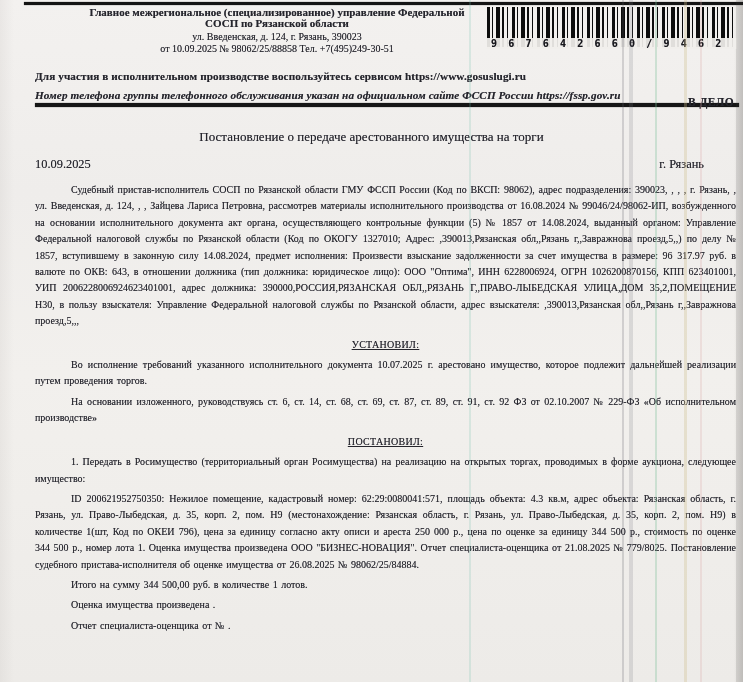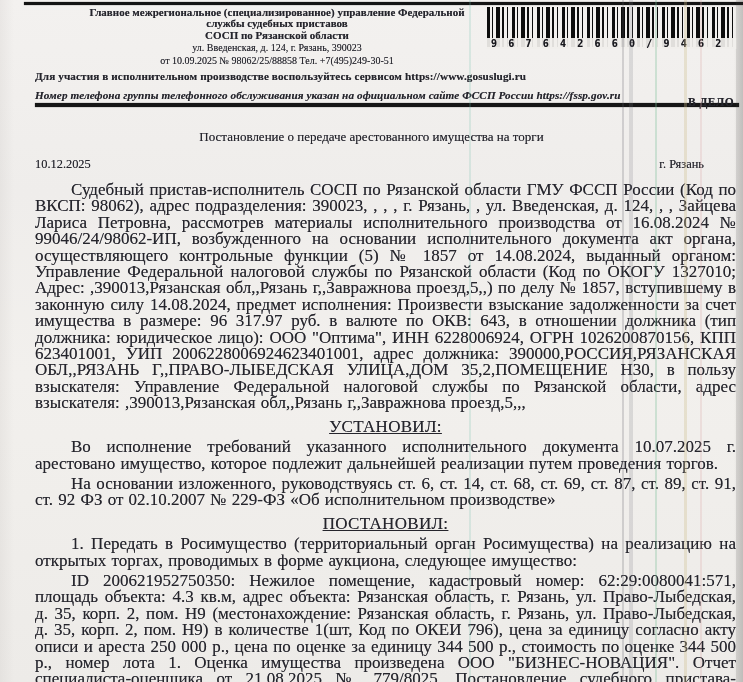--- a/index.html
+++ b/index.html
@@ -29,21 +29,21 @@
       font-family:"DejaVu Sans Mono",monospace;font-size:10px;font-weight:bold;
       letter-spacing:2.6px;padding:0 4px;white-space:nowrap;color:#17171c;}
   .notice{left:35px;right:10px;font-weight:bold;font-size:11.2px;letter-spacing:.1px;}
   .n1{top:70px;}
   .n2{top:89px;font-style:italic;}
   .rule{top:103px;left:35px;right:4px;height:3.5px;background:#161616;box-shadow:0 0 1px #000;}
   .vdelo{top:96px;right:9px;font-weight:bold;font-size:11.5px;letter-spacing:.4px;}
   .title{top:129px;left:0;width:100%;text-align:center;font-size:13px;}
   .daterow{top:157px;left:35px;right:39px;display:flex;justify-content:space-between;font-size:12.4px;}
   .docbody{top:182px;left:35px;right:7px;}
-  .docbody p{font-size:17px;line-height:16.4px;margin:4px 0 0;
+  .docbody p{font-size:10px;line-height:16.4px;margin:4px 0 0;
       text-align:justify;text-indent:36px;word-spacing:1px;}
   .docbody p:first-child{margin-top:0;}
   .docbody p.center{text-align:center;text-indent:0;margin-top:7px;letter-spacing:.3px;text-decoration:underline;}
   .streak{top:0;bottom:0;pointer-events:none;}
   .s1{left:469px;width:2px;background:rgba(110,190,170,.20);}
   .s2{left:622px;width:2px;background:rgba(90,90,98,.22);}
   .s3{left:629px;width:4px;background:rgba(120,120,128,.20);}
   .s4{left:655px;width:2px;background:rgba(120,190,150,.30);}
   .s5{left:684px;width:3px;background:rgba(205,190,140,.32);}
   .s6{left:700px;width:2px;background:rgba(220,170,170,.26);}
@@ -51,42 +51,41 @@
 </style>
 </head>
 <body>
 
 <div class="page">
 
   <div class="abs topline"></div>
 
   <div class="abs letterhead-center">
     <div class="lh-b">Главное межрегиональное (специализированное) управление Федеральной</div>
-    <div class="lh-b">службы судебных приставов</div>
     <div class="lh-b">СОСП по Рязанской области</div>
     <div class="lh-s">ул. Введенская, д. 124, г. Рязань, 390023</div>
     <div class="lh-s">от 10.09.2025 № 98062/25/88858 Тел. +7(495)249-30-51</div>
   </div>
 
   <div class="abs barcode">
     <div class="bars"></div>
     <div class="bc-digits">9 6 7 6 4 2 6 6 0 / 9 4 6 2</div>
   </div>
 
   <div class="abs notice n1">Для участия в исполнительном производстве воспользуйтесь сервисом https://www.gosuslugi.ru</div>
   <div class="abs notice n2">Номер телефона группы телефонного обслуживания указан на официальном сайте ФССП России https://fssp.gov.ru</div>
 
   <div class="abs rule"></div>
 
   <div class="abs vdelo">В ДЕЛО</div>
 
   <div class="abs title">Постановление о передаче арестованного имущества на торги</div>
 
   <div class="abs daterow">
-    <span>10.12.2025</span>
+    <span>10.09.2025</span>
     <span>г. Рязань</span>
   </div>
 
   <div class="abs docbody">
     <p>Судебный пристав-исполнитель СОСП по Рязанской области ГМУ ФССП России (Код по ВКСП: 98062), адрес подразделения: 390023, , , , г. Рязань, , ул. Введенская, д. 124, , , Зайцева Лариса Петровна, рассмотрев материалы исполнительного производства от 16.08.2024 № 99046/24/98062-ИП, возбужденного на основании исполнительного документа акт органа, осуществляющего контрольные функции (5) № 1857 от 14.08.2024, выданный органом: Управление Федеральной налоговой службы по Рязанской области (Код по ОКОГУ 1327010; Адрес: ,390013,Рязанская обл,,Рязань г,,Завражнова проезд,5,,) по делу № 1857, вступившему в законную силу 14.08.2024, предмет исполнения: Произвести взыскание задолженности за счет имущества в размере: 96 317.97 руб. в валюте по ОКВ: 643, в отношении должника (тип должника: юридическое лицо): ООО "Оптима", ИНН 6228006924, ОГРН 1026200870156, КПП 623401001, УИП 2006228006924623401001, адрес должника: 390000,РОССИЯ,РЯЗАНСКАЯ ОБЛ,,РЯЗАНЬ Г,,ПРАВО-ЛЫБЕДСКАЯ УЛИЦА,ДОМ 35,2,ПОМЕЩЕНИЕ Н30, в пользу взыскателя: Управление Федеральной налоговой службы по Рязанской области, адрес взыскателя: ,390013,Рязанская обл,,Рязань г,,Завражнова проезд,5,,,</p>
     <p class="center">УСТАНОВИЛ:</p>
     <p>Во исполнение требований указанного исполнительного документа 10.07.2025 г. арестовано имущество, которое подлежит дальнейшей реализации путем проведения торгов.</p>
     <p>На основании изложенного, руководствуясь ст. 6, ст. 14, ст. 68, ст. 69, ст. 87, ст. 89, ст. 91, ст. 92 ФЗ от 02.10.2007 № 229-ФЗ «Об исполнительном производстве»</p>
     <p class="center">ПОСТАНОВИЛ:</p>
     <p>1. Передать в Росимущество (территориальный орган Росимущества) на реализацию на открытых торгах, проводимых в форме аукциона, следующее имущество:</p>

